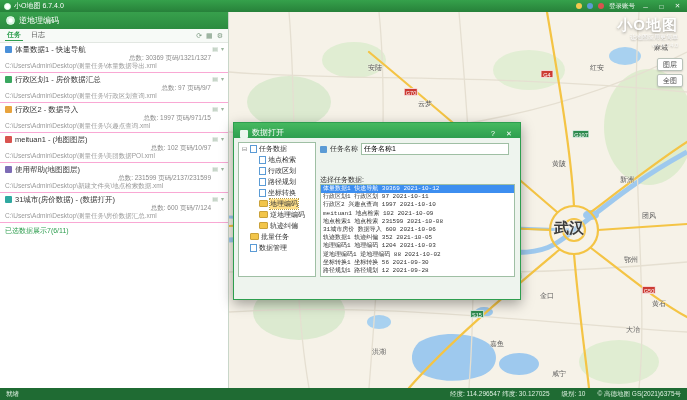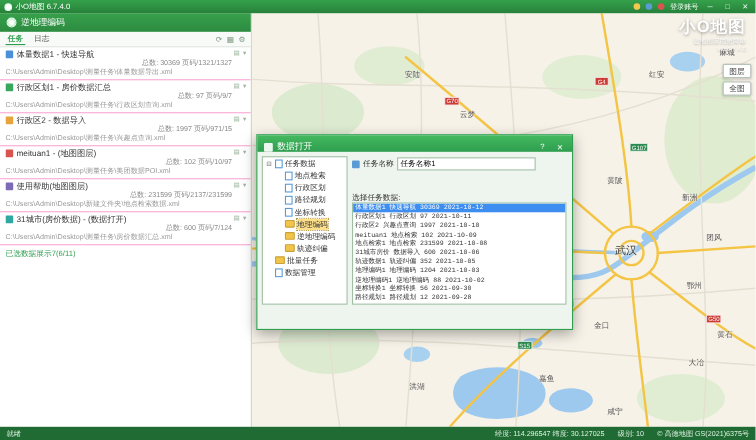--- a/index.html
+++ b/index.html
@@ -31,21 +31,21 @@
   .t-acts{margin-left:auto;display:flex;gap:3px;color:#9ab59d;font-size:6px;flex:none}
   .t-stats{text-align:right;color:#8a8a8a;font-size:6.5px;line-height:8px;padding-right:13px}
   .t-path{color:#9a9a9a;font-size:6.5px;line-height:8px;white-space:nowrap;overflow:hidden;text-overflow:ellipsis}
   .t-footer{color:#2e9e4f;font-size:7px;padding:3px 5px}
 
   
   .map{position:absolute;left:229px;top:12px;right:0;bottom:12px;background:#f6f2e8;overflow:hidden;cursor:grab}
   .map svg{position:absolute;left:0;top:0}
   .map-overlay{position:absolute;left:0;top:0;right:0;bottom:0}
   .map-label{position:absolute;transform:translate(-50%,-50%);font-size:7px;color:#5a5a5a;white-space:nowrap;text-shadow:0 0 2px #f6f2e8,0 0 2px #f6f2e8}
-  .map-label.big{font-size:10px;font-weight:normal;color:#3c3c3c}
+  .map-label.big{font-size:15px;font-weight:bold;color:#3c3c3c}
   .shield{position:absolute;transform:translate(-50%,-50%);min-width:13px;height:8px;line-height:8px;font-size:5.5px;color:#fff;text-align:center;border-radius:1px;padding:0 1px;border:1px solid rgba(255,255,255,.8)}
   .brand{position:absolute;top:5px;right:9px;text-align:right;color:#fff;z-index:3}
   .brand-logo{font-size:15px;font-weight:bold;letter-spacing:1px;text-shadow:0 1px 3px rgba(0,0,0,.4);line-height:16px}
   .brand-slogan{font-size:6px;opacity:.95;text-shadow:0 1px 2px rgba(0,0,0,.4)}
   .brand-ver{font-size:5.5px;opacity:.8;text-shadow:0 1px 2px rgba(0,0,0,.4)}
   .map-btns{position:absolute;right:4px;top:46px;display:flex;flex-direction:column;gap:3px;z-index:3}
   .map-btn{width:26px;height:13px;background:#fff;border:1px solid #b9c2b9;border-radius:2px;font-size:7px;color:#444;display:flex;align-items:center;justify-content:center;cursor:pointer;box-shadow:0 1px 2px rgba(0,0,0,.15)}
 
   
   .dialog{position:absolute;left:233px;top:122px;width:288px;height:178px;background:#eef4ee;border:1px solid #2e9e4f;box-shadow:0 4px 12px rgba(0,0,0,.35);z-index:15}
@@ -58,21 +58,21 @@
   .tree-row{height:11px;display:flex;align-items:center;gap:2px;color:#333;white-space:nowrap;cursor:pointer}
   .tree-ex{width:7px;font-size:6px;color:#777;text-align:center;flex:none}
   .tree-ico{flex:none}
   .tree-ico.page{width:7px;height:8px;background:#fff;border:1px solid #5b9bd5}
   .tree-ico.folder{width:9px;height:7px;background:#f2c54a;border:1px solid #caa23a;border-radius:1px}
   .tree-row.sel .tree-label{background:#ffe08a;outline:1px dotted #b89b3e}
   .dlg-row{position:absolute;left:86px;right:5px;display:flex;align-items:center;gap:3px;font-size:7px;color:#333}
   .row1{top:5px}.row2{top:21px}
   .mini-ico{width:7px;height:7px;background:#5b9bd5;border-radius:1px;flex:none}
   .dlg-input{height:12px;font-size:7px;border:1px solid #9fbfa4;background:#fff;padding:0 2px;font-family:"Liberation Sans",sans-serif}
-  .name-input{width:126px}
+  .name-input{width:148px}
   .path-input{width:104px}
   .chk{width:8px;height:8px;border:1px solid #6d8f74;background:#fff;font-size:7px;line-height:7px;text-align:center;color:#2e9e4f;flex:none}
   .browse-btn{width:15px;height:12px;background:#35a14b;border:1px solid #27813a;color:#fff;font-size:7px;text-align:center;line-height:11px;border-radius:1px;cursor:pointer}
   .dlg-label3{position:absolute;left:86px;top:37px;font-size:7px;color:#333}
   .dlg-list{position:absolute;left:86px;right:5px;top:46px;bottom:24px;background:#fff;border:1px solid #9fbfa4;overflow:hidden;font-family:"Liberation Mono","DejaVu Sans Mono",monospace;font-size:6px}
   .lrow{height:8.2px;line-height:8.2px;padding:0 2px;white-space:nowrap;color:#333;cursor:pointer}
   .lrow.sel{background:#3d8ef0;color:#fff}
   .dlg-foot{position:absolute;left:4px;right:4px;bottom:3px;height:17px;display:flex;align-items:center;gap:4px}
   .foot-btn{width:14px;height:13px;border:1px solid #9fbfa4;background:#fcfdfc;color:#567a5e;font-size:7px;display:flex;align-items:center;justify-content:center;border-radius:2px;cursor:pointer}
   .links{display:flex;gap:8px;font-size:6.5px;color:#888;margin-left:5px}

